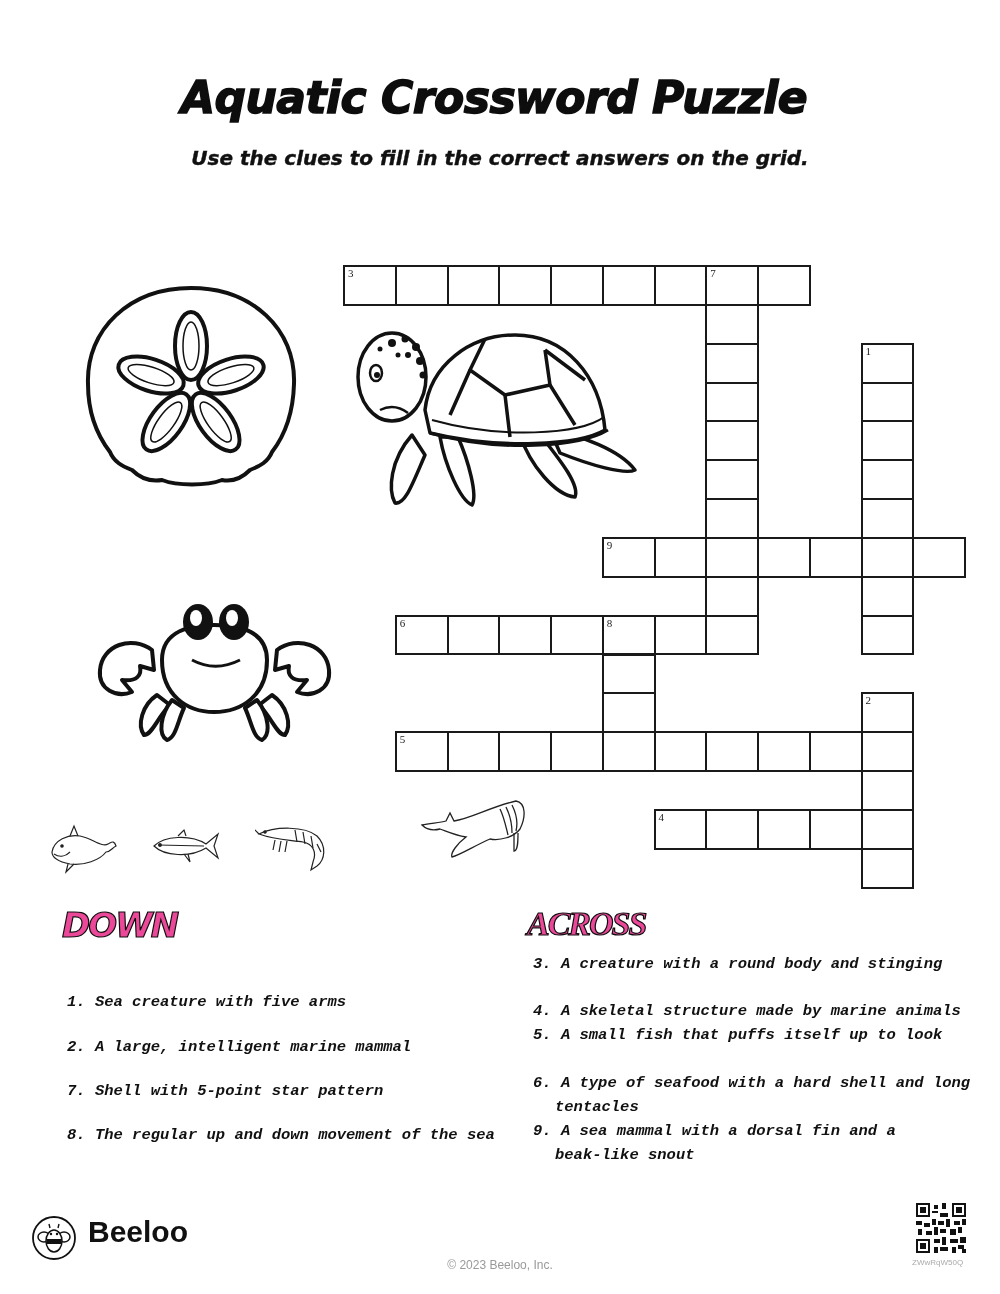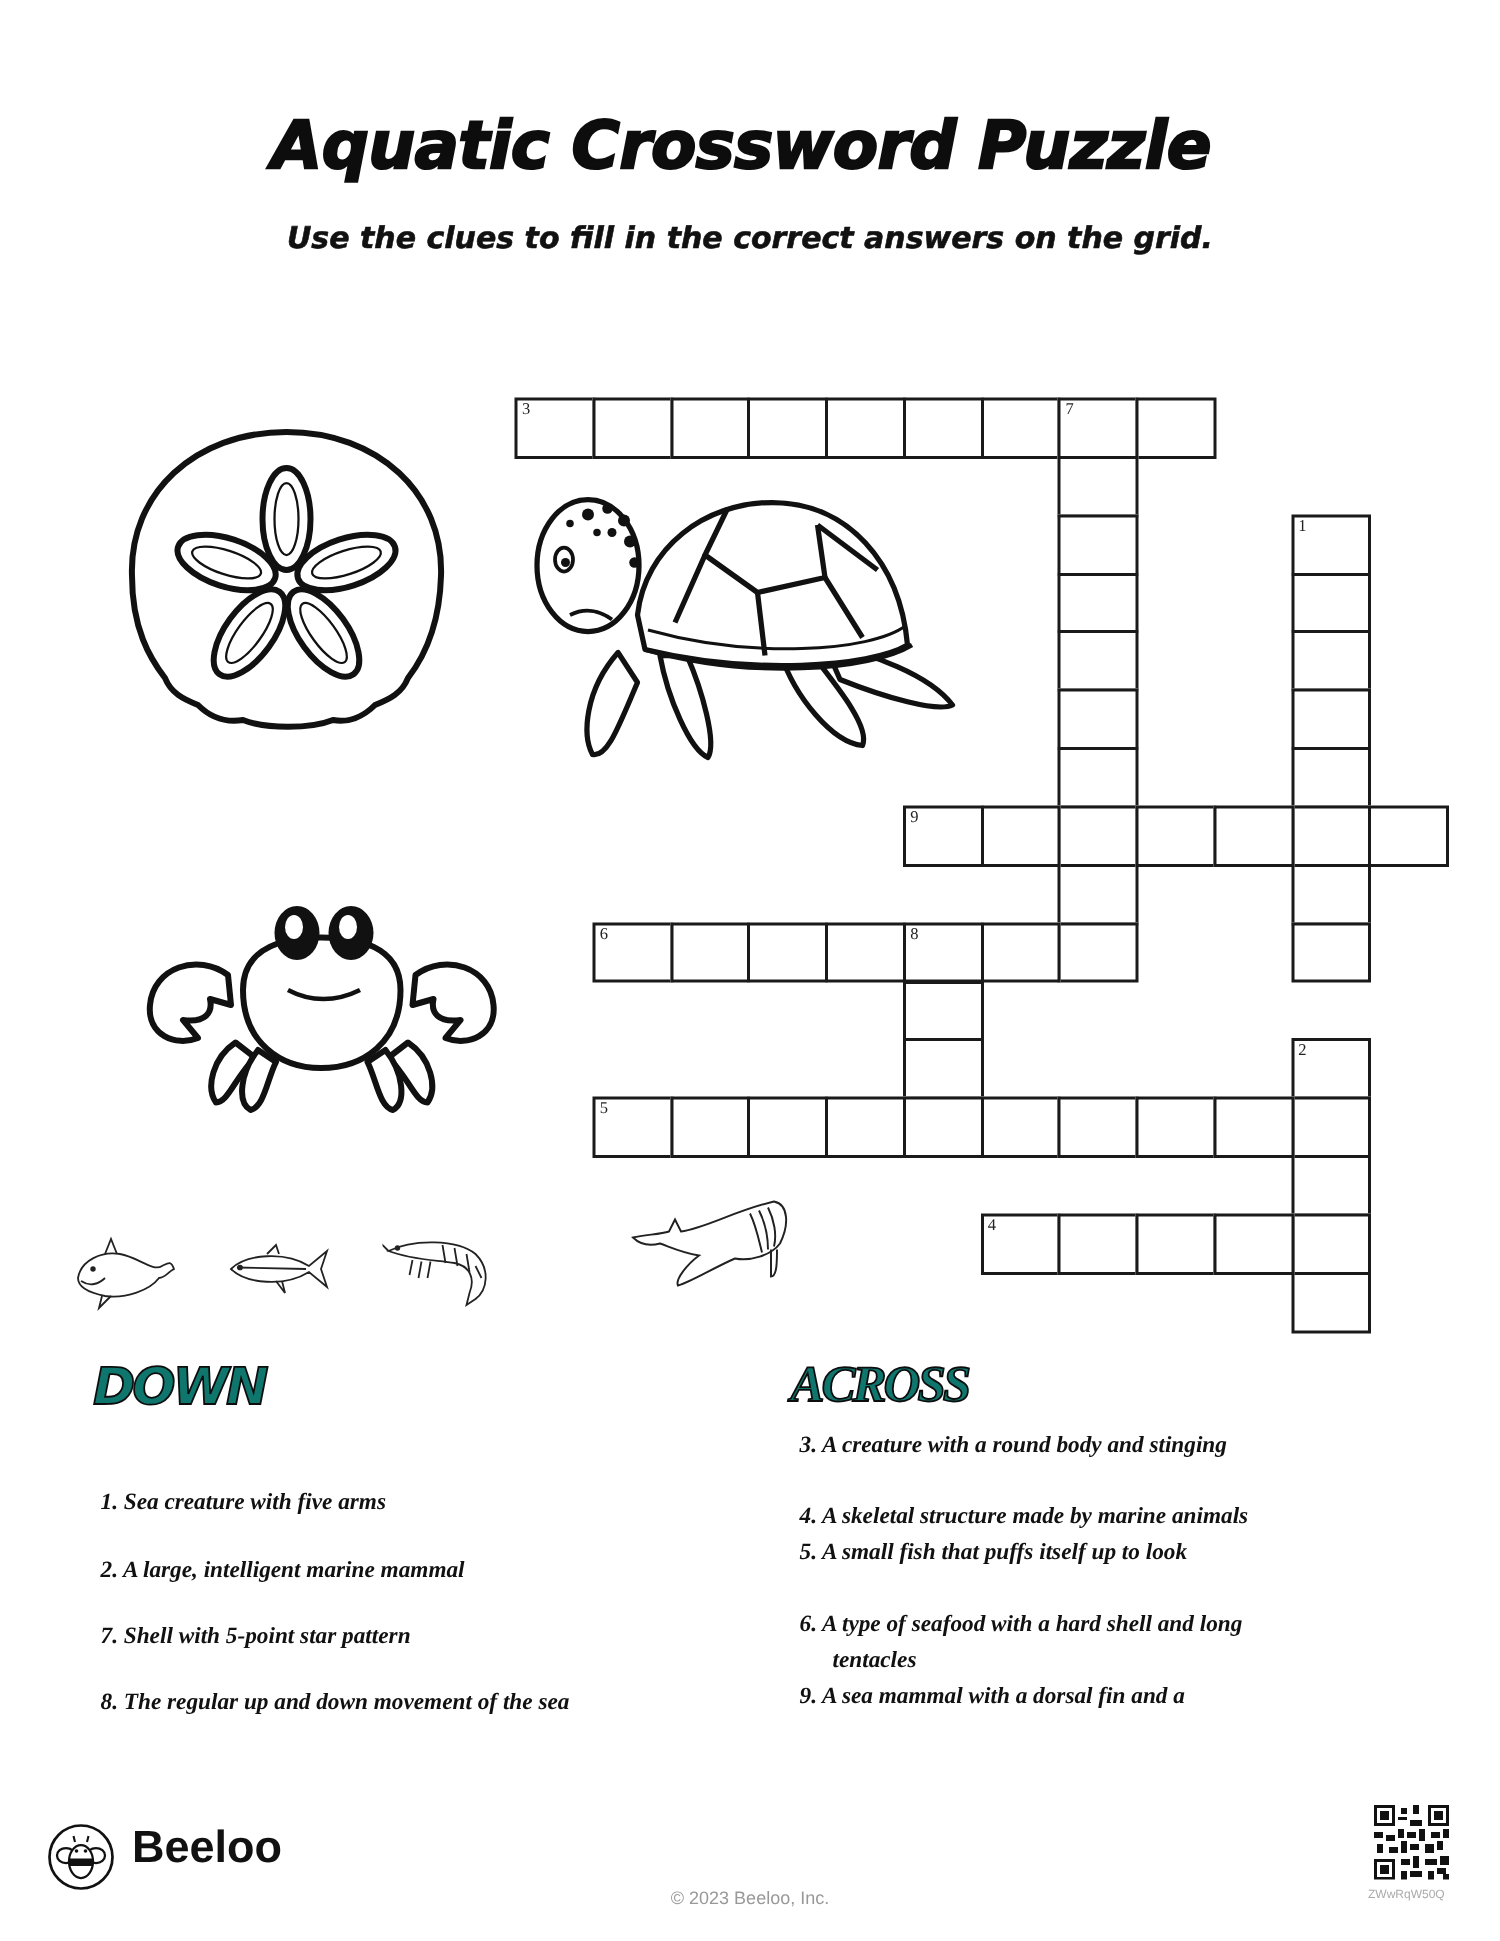--- a/index.html
+++ b/index.html
@@ -5,22 +5,22 @@
   html, body { margin: 0; padding: 0; background: #ffffff; }
   body { width: 1000px; height: 1294px; position: relative; overflow: hidden; font-family: "DejaVu Sans", sans-serif; color: #111; }
   .title { position: absolute; left: 0; width: 988px; top: 72px; text-align: center; font-family: "DejaVu Sans", sans-serif; font-weight: 900; font-style: italic; font-size: 44px; letter-spacing: -0.5px; color: #0d0d0d; -webkit-text-stroke: 1.5px #0d0d0d; }
   .subtitle { position: absolute; left: 0; width: 1000px; top: 146px; text-align: center; font-family: "DejaVu Sans", sans-serif; font-weight: bold; font-style: italic; font-size: 20px; color: #111; -webkit-text-stroke: 0.4px #111; }
 
   .grid { position: absolute; left: 0; top: 0; width: 1000px; height: 1000px; pointer-events: none; }
   .cell { position: absolute; box-sizing: border-box; border: 2px solid #1a1a1a; background: #fff; pointer-events: auto; }
   .cell .num { position: absolute; left: 3px; top: 1px; font-family: "Liberation Serif", serif; font-size: 11px; color: #222; line-height: 11px; }
 
   .illus { position: absolute; }
-  .section-head { position: absolute; font-family: "DejaVu Sans", sans-serif; font-weight: 900; font-style: italic; font-size: 34px; letter-spacing: -2px; color: #0f766e; text-align: right; -webkit-text-stroke: 1.2px #0d0d0d; }
-  .clue { position: absolute; font-family: Liberation Serif, serif; font-style: italic; font-weight: bold; font-size: 15.5px; color: #111; line-height: 24px; }
+  .section-head { position: absolute; font-family: "DejaVu Sans", sans-serif; font-weight: 900; font-style: italic; font-size: 34px; letter-spacing: -2px; color: #ec4899; text-align: right; -webkit-text-stroke: 1.2px #0d0d0d; }
+  .clue { position: absolute; font-family: Liberation Mono, monospace; font-style: italic; font-weight: bold; font-size: 15.5px; color: #111; line-height: 24px; }
   .clue .cont { display: block; padding-left: 22px; }
 
   .logo-text { position: absolute; left: 88px; top: 1215px; font-family: Liberation Sans, sans-serif; font-size: 30px; font-weight: bold; color: #111; }
   .copyright { position: absolute; left: 0; width: 1000px; top: 1258px; text-align: center; font-family: "Liberation Sans", sans-serif; font-size: 12px; color: #999; }
   .qr-code-text { position: absolute; left: 912px; top: 1258px; font-family: "Liberation Sans", sans-serif; font-size: 8px; color: #aaa; }
 </style>
 </head>
 <body>
 
 <div class="title">Aquatic Crossword Puzzle</div>
@@ -223,20 +223,21 @@
 </div>
 <div class="clue" style="left:533px;top:1023px;">
   <span>5. A small fish that puffs itself up to look</span>
 </div>
 <div class="clue" style="left:533px;top:1071px;">
   <span>6. A type of seafood with a hard shell and long</span>
   <span class="cont">tentacles</span>
 </div>
 <div class="clue" style="left:533px;top:1119px;">
   <span>9. A sea mammal with a dorsal fin and a</span>
+  <span class="cont">beak-like snout</span>
 </div>
 
 <svg class="illus" style="left:31px;top:1215px" width="46" height="46" viewBox="0 0 46 46">
   <circle cx="23" cy="23" r="21" fill="#fff" stroke="#111" stroke-width="1.8"></circle>
   <ellipse cx="13" cy="22" rx="6" ry="5" fill="#fff" stroke="#111" stroke-width="1.5"></ellipse>
   <ellipse cx="33" cy="22" rx="6" ry="5" fill="#fff" stroke="#111" stroke-width="1.5"></ellipse>
   <ellipse cx="23" cy="26" rx="8" ry="11" fill="#fff" stroke="#111" stroke-width="1.5"></ellipse>
   <rect x="15.5" y="24" width="15" height="5" fill="#111"></rect>
   <circle cx="20" cy="19" r="1.2" fill="#111"></circle>
     <circle cx="26" cy="19" r="1.2" fill="#111"></circle>

